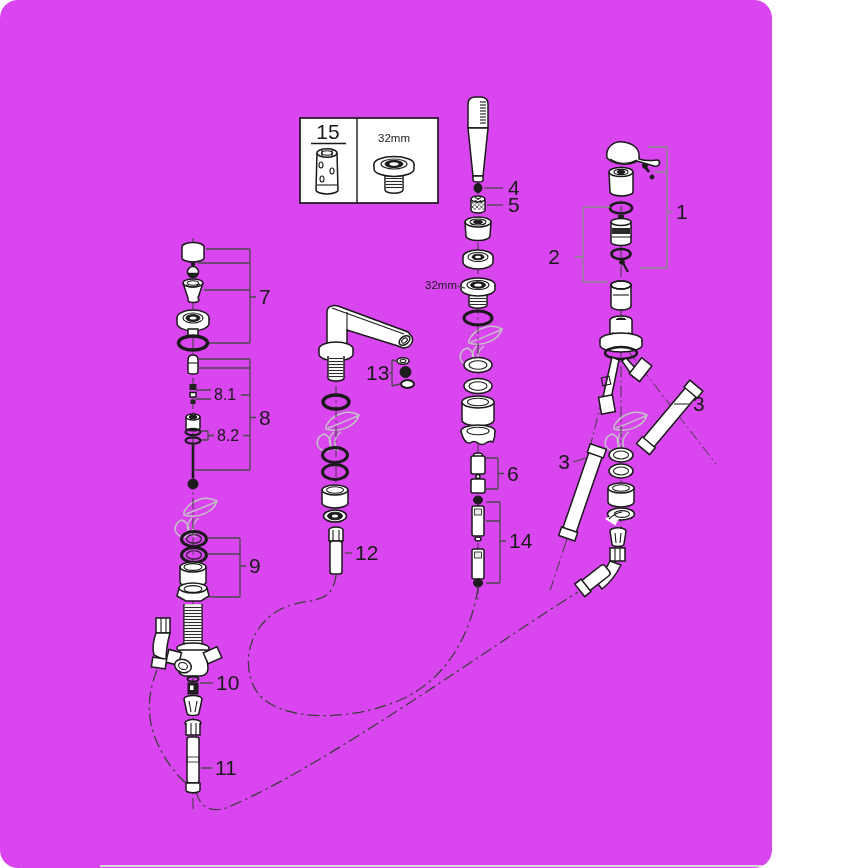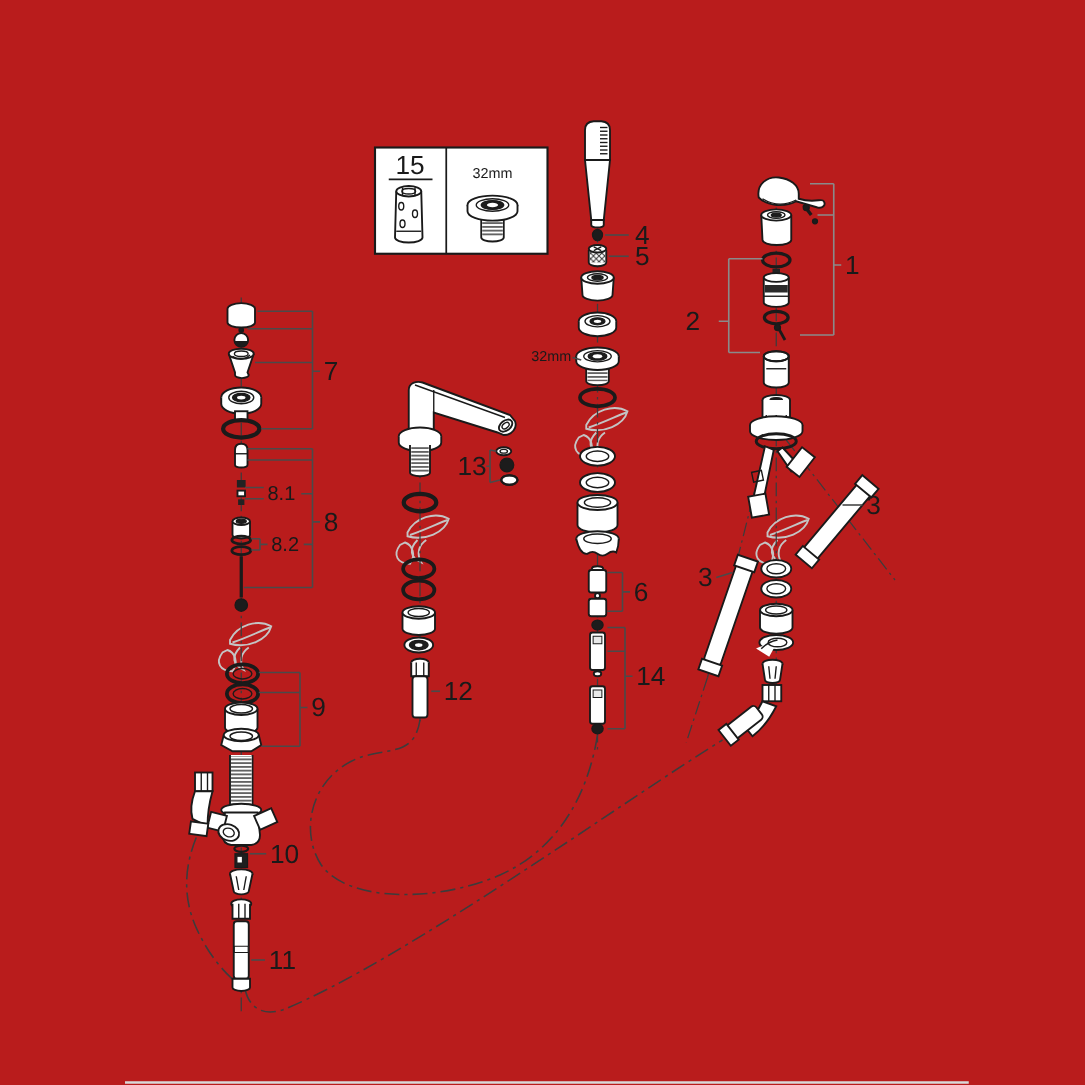--- a/index.html
+++ b/index.html
@@ -1,17 +1,17 @@
 <!DOCTYPE html>
 <html><head>
 <meta charset="utf-8">
 <style>
   html,body{margin:0;padding:0;background:#ffffff;}
-  .stage{width:868px;height:868px;position:relative;background:#b91c1c;overflow:hidden;
-         font-family:"Liberation Sans", sans-serif;}
+  .stage{width:772px;height:868px;position:relative;background:#d946ef;overflow:hidden;
+         font-family:"Liberation Sans", sans-serif;border-radius:18px;}
   svg{display:block;}
   text{font-family:"Liberation Sans", sans-serif;fill:#1a1a1a;}
   .lbl{font-size:21px;}
   .lbl-sub{font-size:16px;}
   .lbl-size{font-size:11.5px;}
   .part{stroke:#1a1a1a;fill:#ffffff;stroke-width:1.5;}
   .thin{stroke:#1a1a1a;fill:none;stroke-width:1.1;}
   .dark{fill:#1c1c1c;stroke:#1a1a1a;stroke-width:1;}
   .oring{fill:none;stroke:#1a1a1a;}
   .cl{fill:none;stroke:#3c3c3c;stroke-width:1;stroke-dasharray:11 3.5 2 3.5;}

